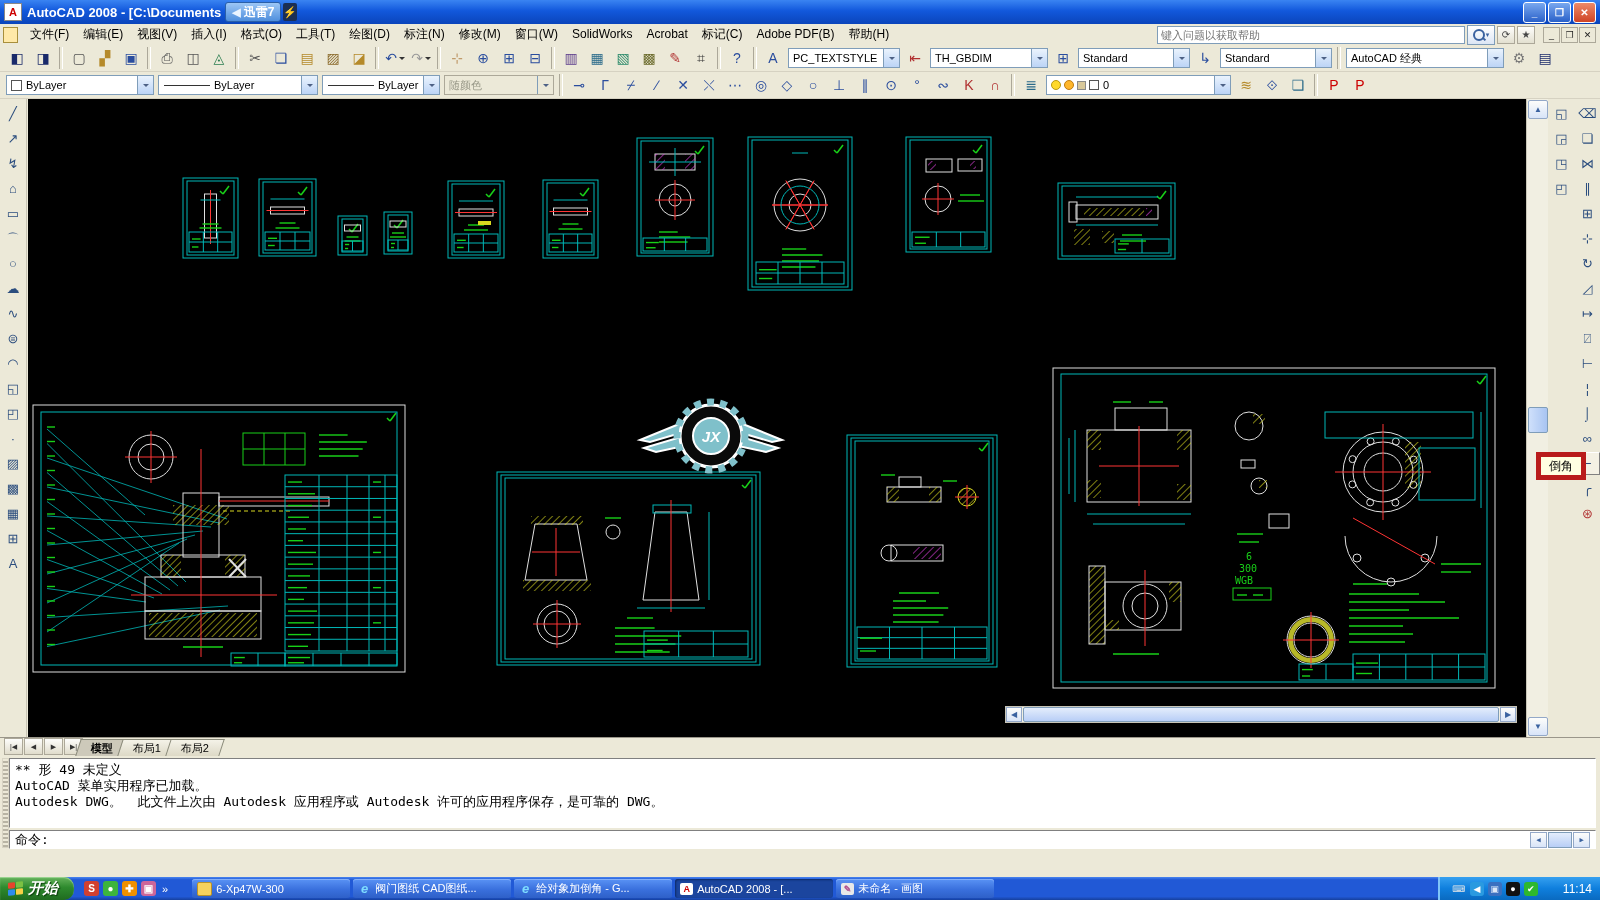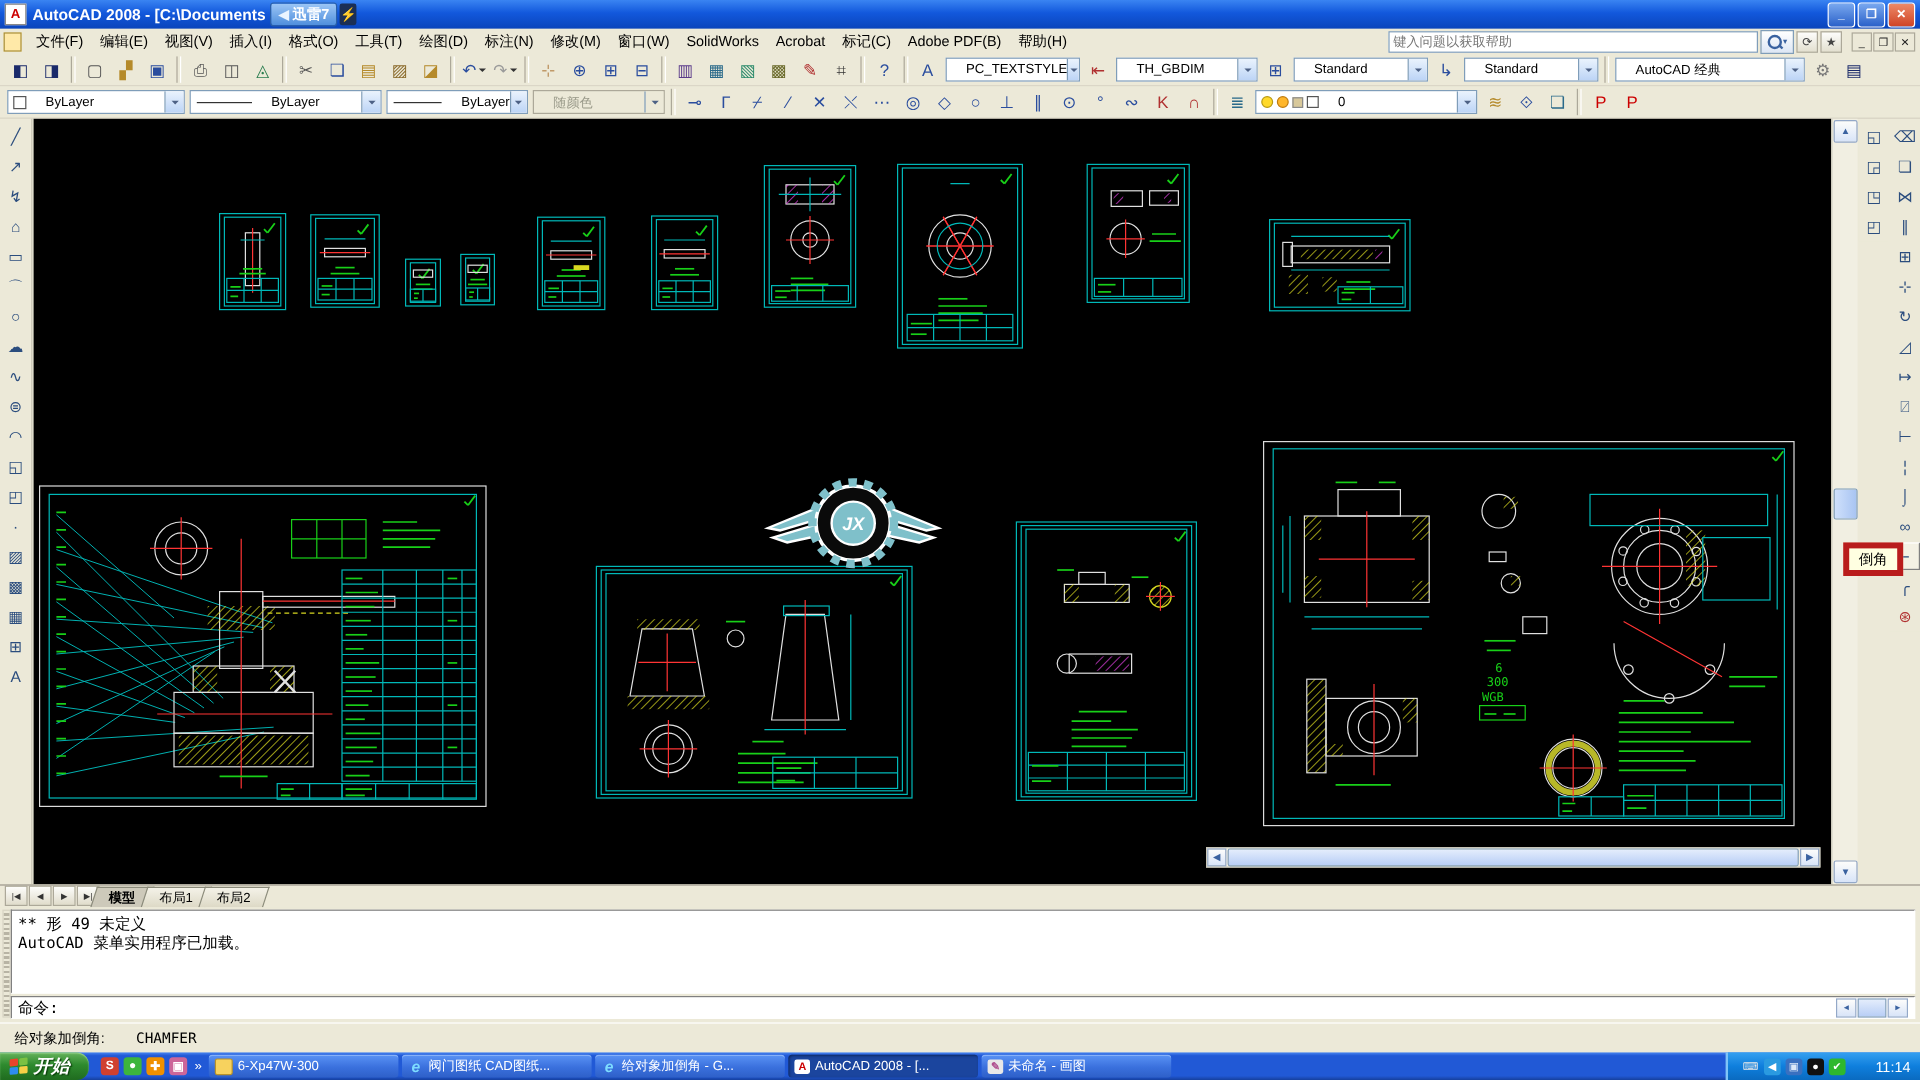--- a/index.html
+++ b/index.html
@@ -42,21 +42,21 @@
   .tbrow{position:absolute;left:0;width:1600px;height:27px;background:#ece9d8;display:flex;
     align-items:center;border-bottom:1px solid #d6d2c2;padding-left:4px;box-sizing:border-box;}
   #row1{top:45px;} #row2{top:72px;}
   .tbtn{width:22px;height:22px;margin:0 1px;display:flex;align-items:center;justify-content:center;
     font-size:14px;position:relative;border:1px solid transparent;}
   .tbtn .glyph{line-height:1;}
   .ddarrow{width:0;height:0;border:3px solid transparent;border-top-color:#333;margin-left:2px;margin-top:4px;}
   .tsep{width:2px;height:22px;border-left:1px solid #aca899;border-right:1px solid #fff;margin:0 3px;}
   .dd{height:20px;background:#fff;border:1px solid #7f9db9;display:flex;align-items:center;
     font-size:11px;margin:0 2px;box-sizing:border-box;overflow:hidden;}
-  .dd .ddval{padding-left:16px;white-space:nowrap;flex:1;}
+  .dd .ddval{padding-left:4px;white-space:nowrap;flex:1;}
   .dd .ddbtn{width:15px;align-self:stretch;background:linear-gradient(#eaf3fd,#bcd4f6);
     border-left:1px solid #7f9db9;display:flex;align-items:center;justify-content:center;}
   .dd .ddbtn i{width:0;height:0;border:3px solid transparent;border-top-color:#4d6185;margin-top:3px;}
   .dd.disabled{background:#ece9d8;color:#9a9a8a;border-color:#aca899;}
   .dd.disabled .ddbtn{background:#ece9d8;}
   .swatch{width:9px;height:9px;background:#fff;border:1px solid #555;margin-left:4px;}
   .lineglyph{width:46px;height:1px;background:#333;margin-left:5px;}
   .lbulb{width:8px;height:8px;border-radius:50%;background:#ffd92a;border:1px solid #b99a12;margin-left:4px;}
   .lsun{width:8px;height:8px;border-radius:50%;background:#ffb62a;border:1px solid #c07c10;margin-left:3px;}
   .llock{width:7px;height:7px;border:1px solid #8a8a8a;border-top-radius:3px;background:#d8c89a;margin-left:3px;}
@@ -124,21 +124,21 @@
     background:linear-gradient(#4a86f0,#2159d6 12%,#2159d6 85%,#16409e);display:flex;align-items:center;}
   #startbtn{height:23px;padding:0 16px 0 8px;border-radius:0 10px 10px 0;display:flex;align-items:center;gap:5px;
     background:linear-gradient(#66b35c,#2e8a2e 45%,#1f6b1f);box-shadow:inset 0 1px 1px #9ed694;color:#fff;
     font-style:italic;font-weight:bold;font-size:15px;text-shadow:1px 1px 1px #0a3d0a;}
   #winflag{width:15px;height:14px;display:grid;grid-template-columns:7px 7px;grid-template-rows:6px 6px;gap:1px;transform:skewY(-6deg);}
   #winflag i{border-radius:1px;}
   .ql{display:flex;align-items:center;gap:4px;margin-left:10px;}
   .qicon{width:15px;height:15px;border-radius:3px;display:flex;align-items:center;justify-content:center;
     font-size:10px;color:#fff;font-weight:bold;}
   .qmore{color:#fff;font-size:11px;margin-left:2px;}
-  #taskbtns{display:flex;gap:3px;margin-left:6px;}
+  #taskbtns{display:flex;gap:3px;margin-left:24px;}
   .taskbtn{width:148px;height:19px;border-radius:3px;background:linear-gradient(#5a93f5,#3a70dd 55%,#2e60c8);
     box-shadow:inset 0 1px 0 #86b0f8;display:flex;align-items:center;gap:4px;padding:0 5px;color:#fff;
     font-size:11px;white-space:nowrap;overflow:hidden;}
   .taskbtn.active{background:#1b459e;box-shadow:inset 1px 1px 2px #0e2a66;}
   .ticon{width:13px;height:12px;flex:0 0 auto;display:flex;align-items:center;justify-content:center;
     font-size:10px;font-weight:bold;border-radius:2px;}
   .ticon.folder{background:#f7d25e;border:1px solid #b8922a;}
   .ticon.ie{color:#7ddcff;font-style:italic;font-size:13px;}
   .ticon.acad{background:#fff;color:#c00;font-size:9px;}
   .ticon.paint{background:#e8e8e8;color:#b05090;font-size:9px;}
@@ -1004,35 +1004,32 @@
       <div class="tab">
         <span>布局2</span>
       </div>
     </div>
 
   <div id="cmdwin">
     <div id="cmdgrip"></div>
     <div id="cmdtext">
         <div class="cmdline">** 形 49 未定义</div>
         <div class="cmdline">AutoCAD 菜单实用程序已加载。</div>
+        <div class="cmdline">Autodesk DWG。  此文件上次由 Autodesk 应用程序或 Autodesk 许可的应用程序保存，是可靠的 DWG。</div>
       </div>
     <div id="cmdprompt">
       <span>命令:</span>
       <div id="cmdscroll">
         <div class="cbtn">◀</div>
         <div class="cthumb"></div>
         <div class="cbtn">▶</div>
       </div>
     </div>
   </div>
 
-  <div id="statusbar">
-    <span>给对象加倒角:</span>
-    <span id="statuscmd">CHAMFER</span>
-  </div>
 
   <div id="taskbar">
     <div id="startbtn">
       <span id="winflag">
         <i style="background:#e8442c;"></i>
           <i style="background:#7bc143;"></i>
           <i style="background:#2e8cf0;"></i>
           <i style="background:#f7d046;"></i>
       </span>
       <span>开始</span>

